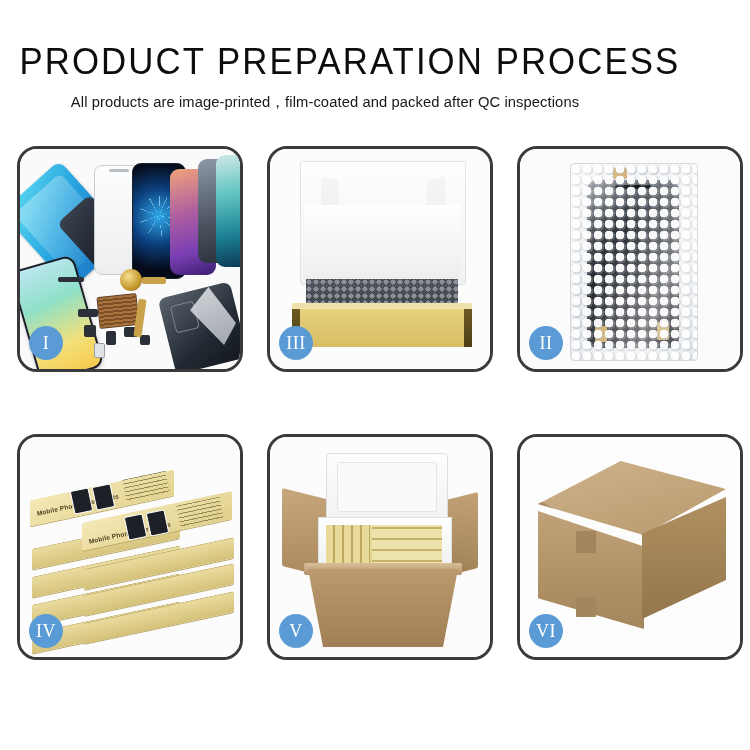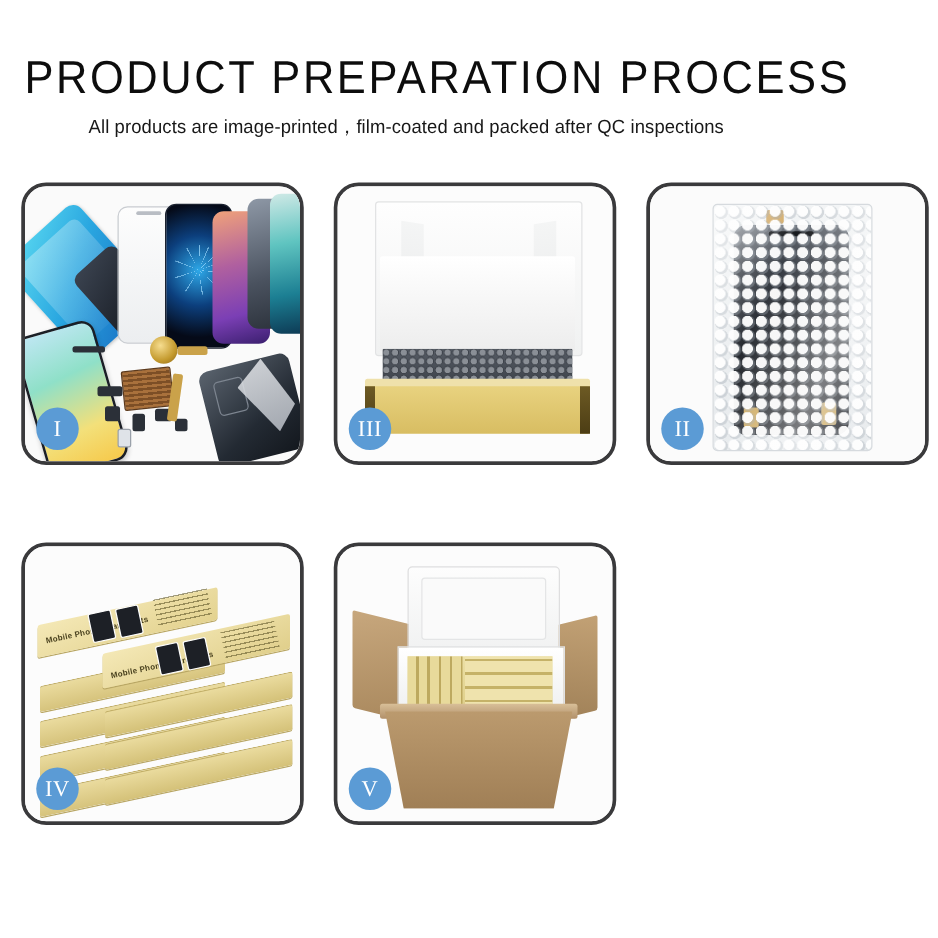--- a/index.html
+++ b/index.html
@@ -463,15 +463,27 @@
         <div class="c5-lid"></div>
         <div class="c5-foam"></div>
         <div class="c5-inner"></div>
         <div class="c5-rim"></div>
         <div class="c5-body"></div>
         <span class="sr">Brown shipping carton with foam box holding yellow boxes</span>
       </div>
       <div class="badge">V</div>
     </div>
 
+    <div class="panel">
+      <div class="stage p6">
+        <div class="c6-top"></div>
+        <div class="c6-tape-top"></div>
+        <div class="c6-left"></div>
+        <div class="c6-right"></div>
+        <div class="c6-tab" style="left:56px;top:94px;width:20px;height:22px;"></div>
+        <div class="c6-tab" style="left:56px;top:160px;width:20px;height:20px;"></div>
+        <span class="sr">Sealed brown shipping carton ready for dispatch</span>
+      </div>
+      <div class="badge">VI</div>
+    </div>
 
   </div>
 </div>
 
 </body></html>

